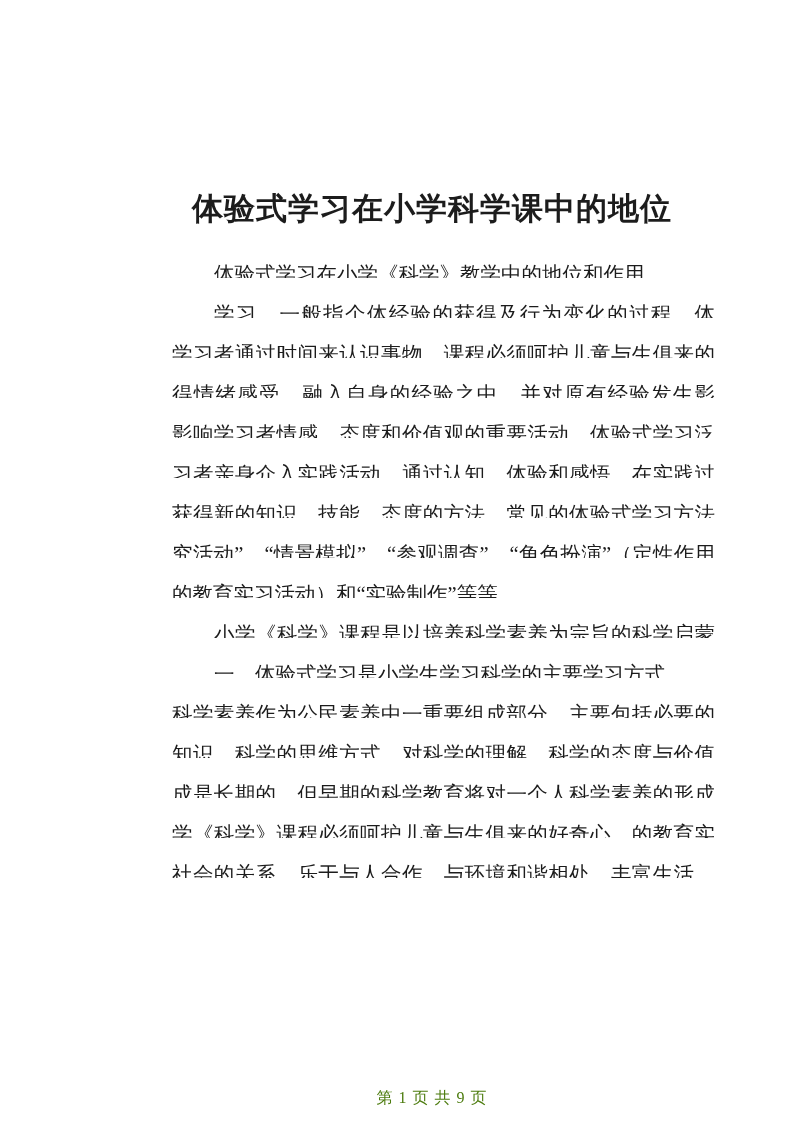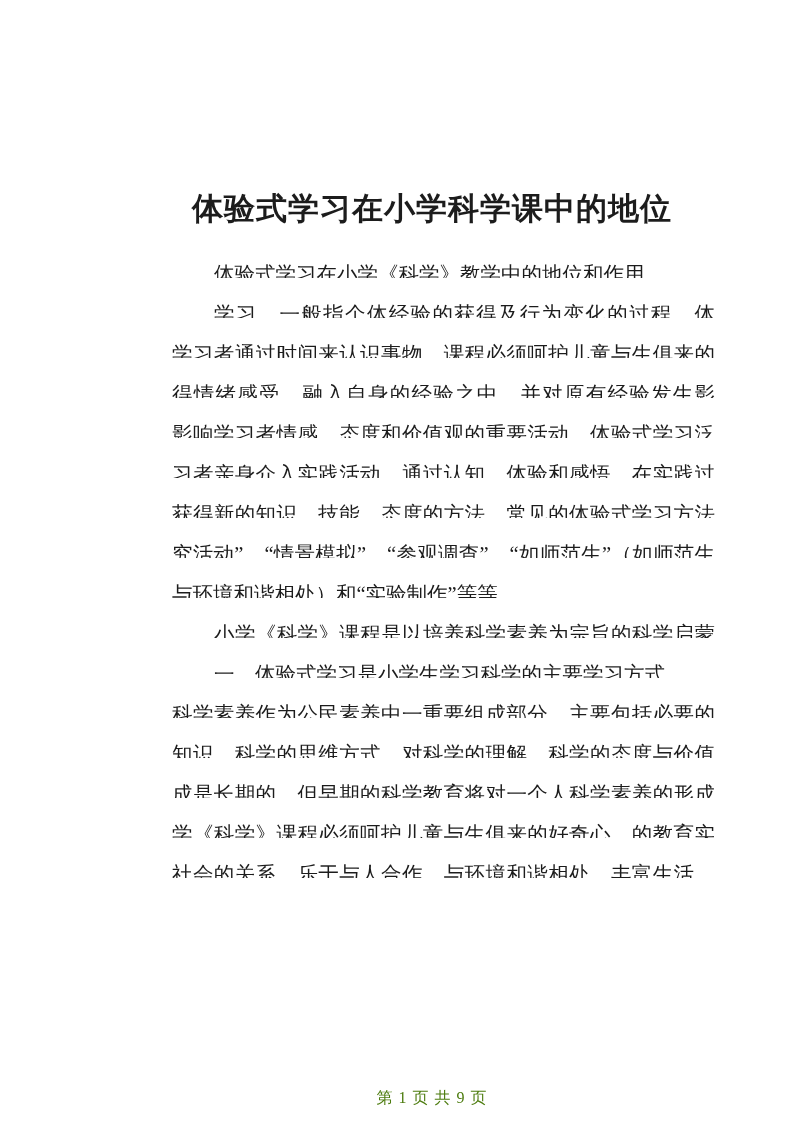--- a/index.html
+++ b/index.html
@@ -64,22 +64,22 @@
   <h1 class="doc-title">体验式学习在小学科学课中的地位</h1>
 
   <div class="content">
       <div class="line indent">体验式学习在小学《科学》教学中的地位和作用</div>
       <div class="line indent justify">学习，一般指个体经验的获得及行为变化的过程。体验，指</div>
       <div class="line justify">学习者通过时间来认识事物，课程必须呵护儿童与生俱来的好奇心</div>
       <div class="line justify">得情绪感受，融入自身的经验之中，并对原有经验发生影响，是</div>
       <div class="line justify">影响学习者情感、态度和价值观的重要活动。体验式学习泛指学</div>
       <div class="line justify">习者亲身介入实践活动，通过认知、体验和感悟，在实践过程中</div>
       <div class="line justify">获得新的知识、技能、态度的方法。常见的体验式学习方法有“探</div>
-      <div class="line justify">究活动”、“情景模拟”、“参观调查”、“如师范生”（如师范生</div>
-      <div class="line">与环境和谐相处）和“实验制作”等等。</div>
+      <div class="line justify">究活动”、“情景模拟”、“参观调查”、“角色扮演”（定性作用</div>
+      <div class="line">的教育实习活动）和“实验制作”等等。</div>
       <div class="line indent justify">小学《科学》课程是以培养科学素养为宗旨的科学启蒙课程。</div>
       <div class="line indent">一、体验式学习是小学生学习科学的主要学习方式</div>
       <div class="line justify">科学素养作为公民素养中一重要组成部分，主要包括必要的科学</div>
       <div class="line justify">知识、科学的思维方式、对科学的理解，科学的态度与价值观，</div>
       <div class="line justify">成是长期的，但早期的科学教育将对一个人科学素养的形成起决</div>
       <div class="line justify">学《科学》课程必须呵护儿童与生俱来的好奇心，的教育实习活动</div>
       <div class="line justify">社会的关系，乐于与人合作，与环境和谐相处，丰富生活，发展</div>
     </div>
 
   <div class="footer">

